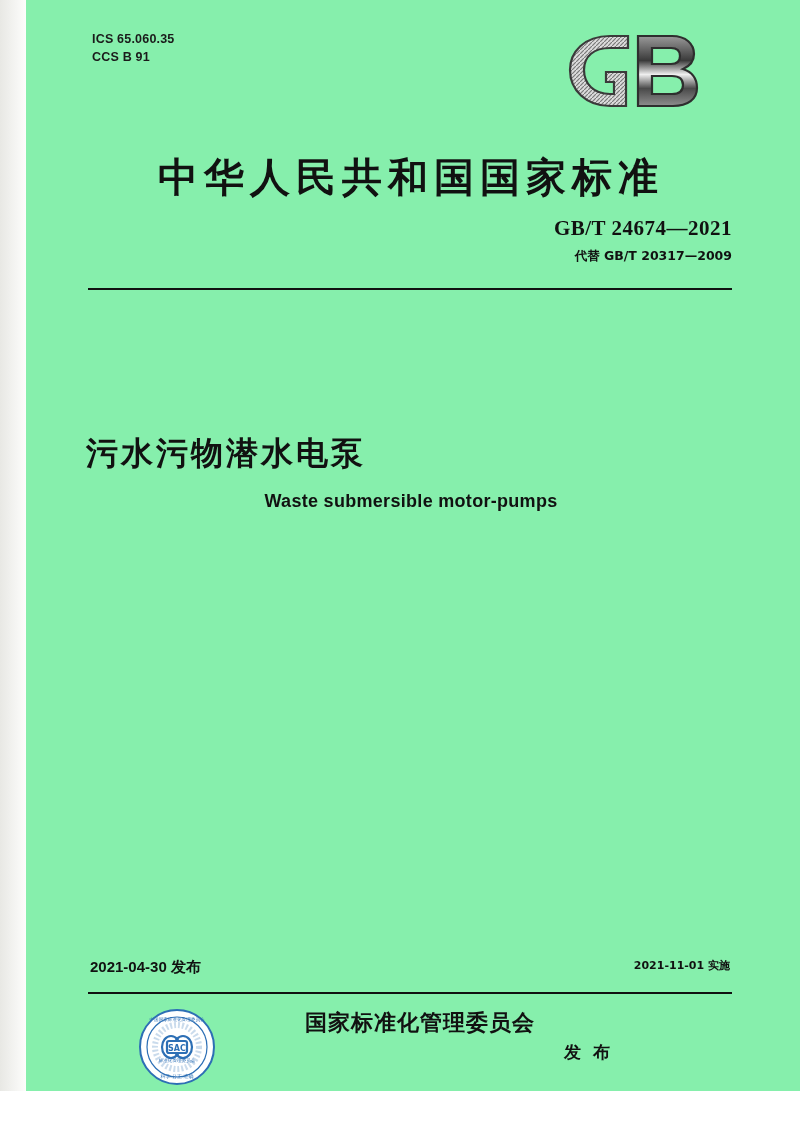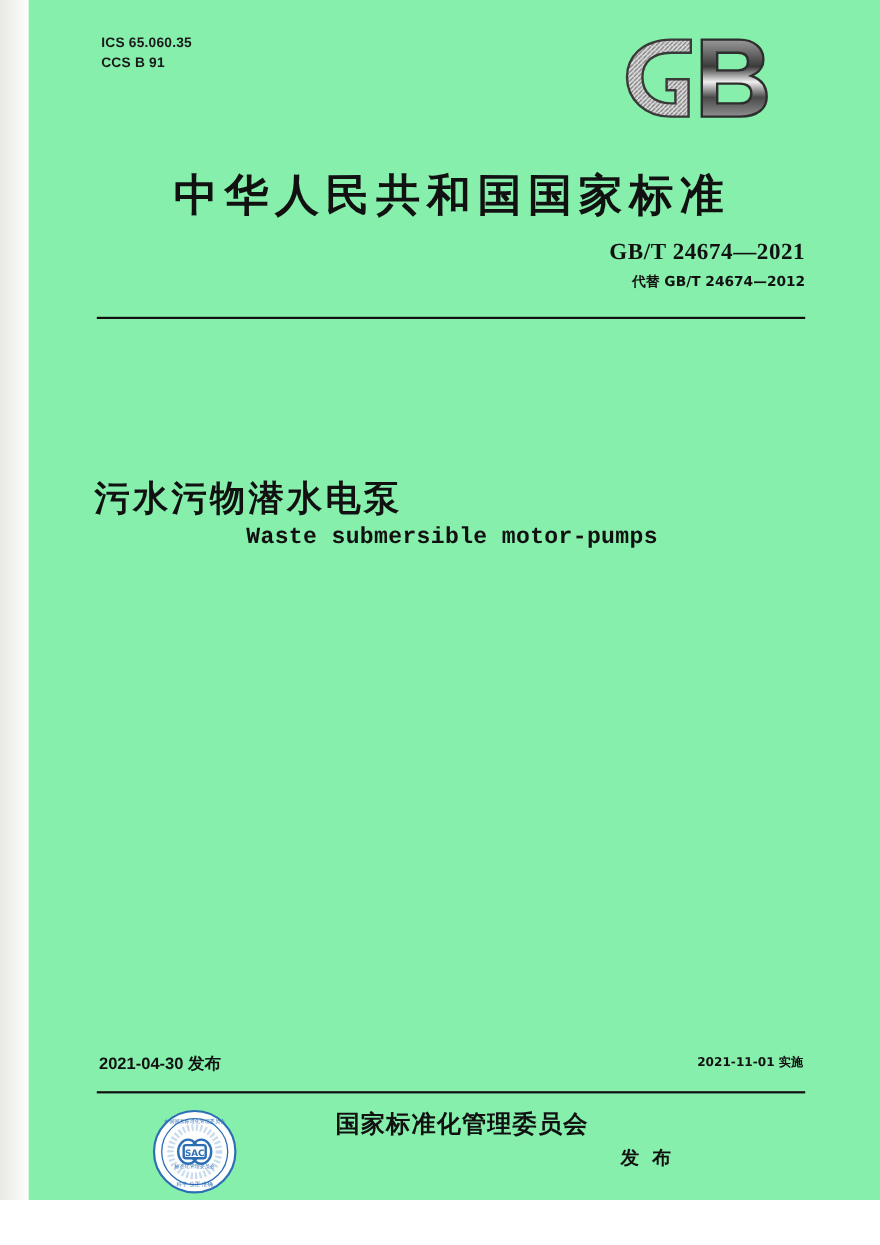--- a/index.html
+++ b/index.html
@@ -119,26 +119,26 @@
     text-align: left;
     font-family: "DejaVu Sans", sans-serif;
     font-weight: bold;
     font-size: 32px;
     letter-spacing: 3px;
     color: #111111;
   }
   .doc-title-en {
     position: absolute;
     left: 26px;
-    top: 478px;
+    top: 491px;
     width: 650px;
     text-align: center;
-    font-family: Liberation Mono, monospace;
-    font-weight: bold;
-    font-size: 21px;
+    font-family: Liberation Sans, sans-serif;
+    font-weight: bold;
+    font-size: 18px;
     letter-spacing: 0.3px;
     color: #111111;
   }
 
   
   .rule-bottom {
     position: absolute;
     left: 28px;
     top: 992px;
     width: 644px;
@@ -241,21 +241,21 @@
           <path d="M86,14 L120,14 C134,14 142,22 142,32 C142,39 138,44 131,47 C140,50 145,57 145,66 C145,77 136,84 121,84 L86,84 Z
                    M100,26 L100,42 L119,42 C125,42 128,39 128,34 C128,29 125,26 119,26 Z
                    M100,54 L100,72 L120,72 C127,72 131,69 131,63 C131,57 127,54 120,54 Z" fill="url(#gbgrad)" stroke="#2e2e2e" stroke-width="2.2"></path>
         </g>
       </svg>
     </div>
 
     <div class="national-title">中华人民共和国国家标准</div>
 
     <div class="std-no">GB/T 24674—2021</div>
-    <div class="std-replace">代替 GB/T 24674—2012</div>
+    <div class="std-replace">代替 GB/T 20317—2009</div>
 
     <div class="rule-top"></div>
 
     <div class="doc-title-cn">污水污物潜水电泵</div>
     <div class="doc-title-en">Waste submersible motor-pumps</div>
 
     <div class="date-issue">2021-04-30 发布</div>
     <div class="date-effective">2021-11-01 实施</div>
     <div class="rule-bottom"></div>
 

